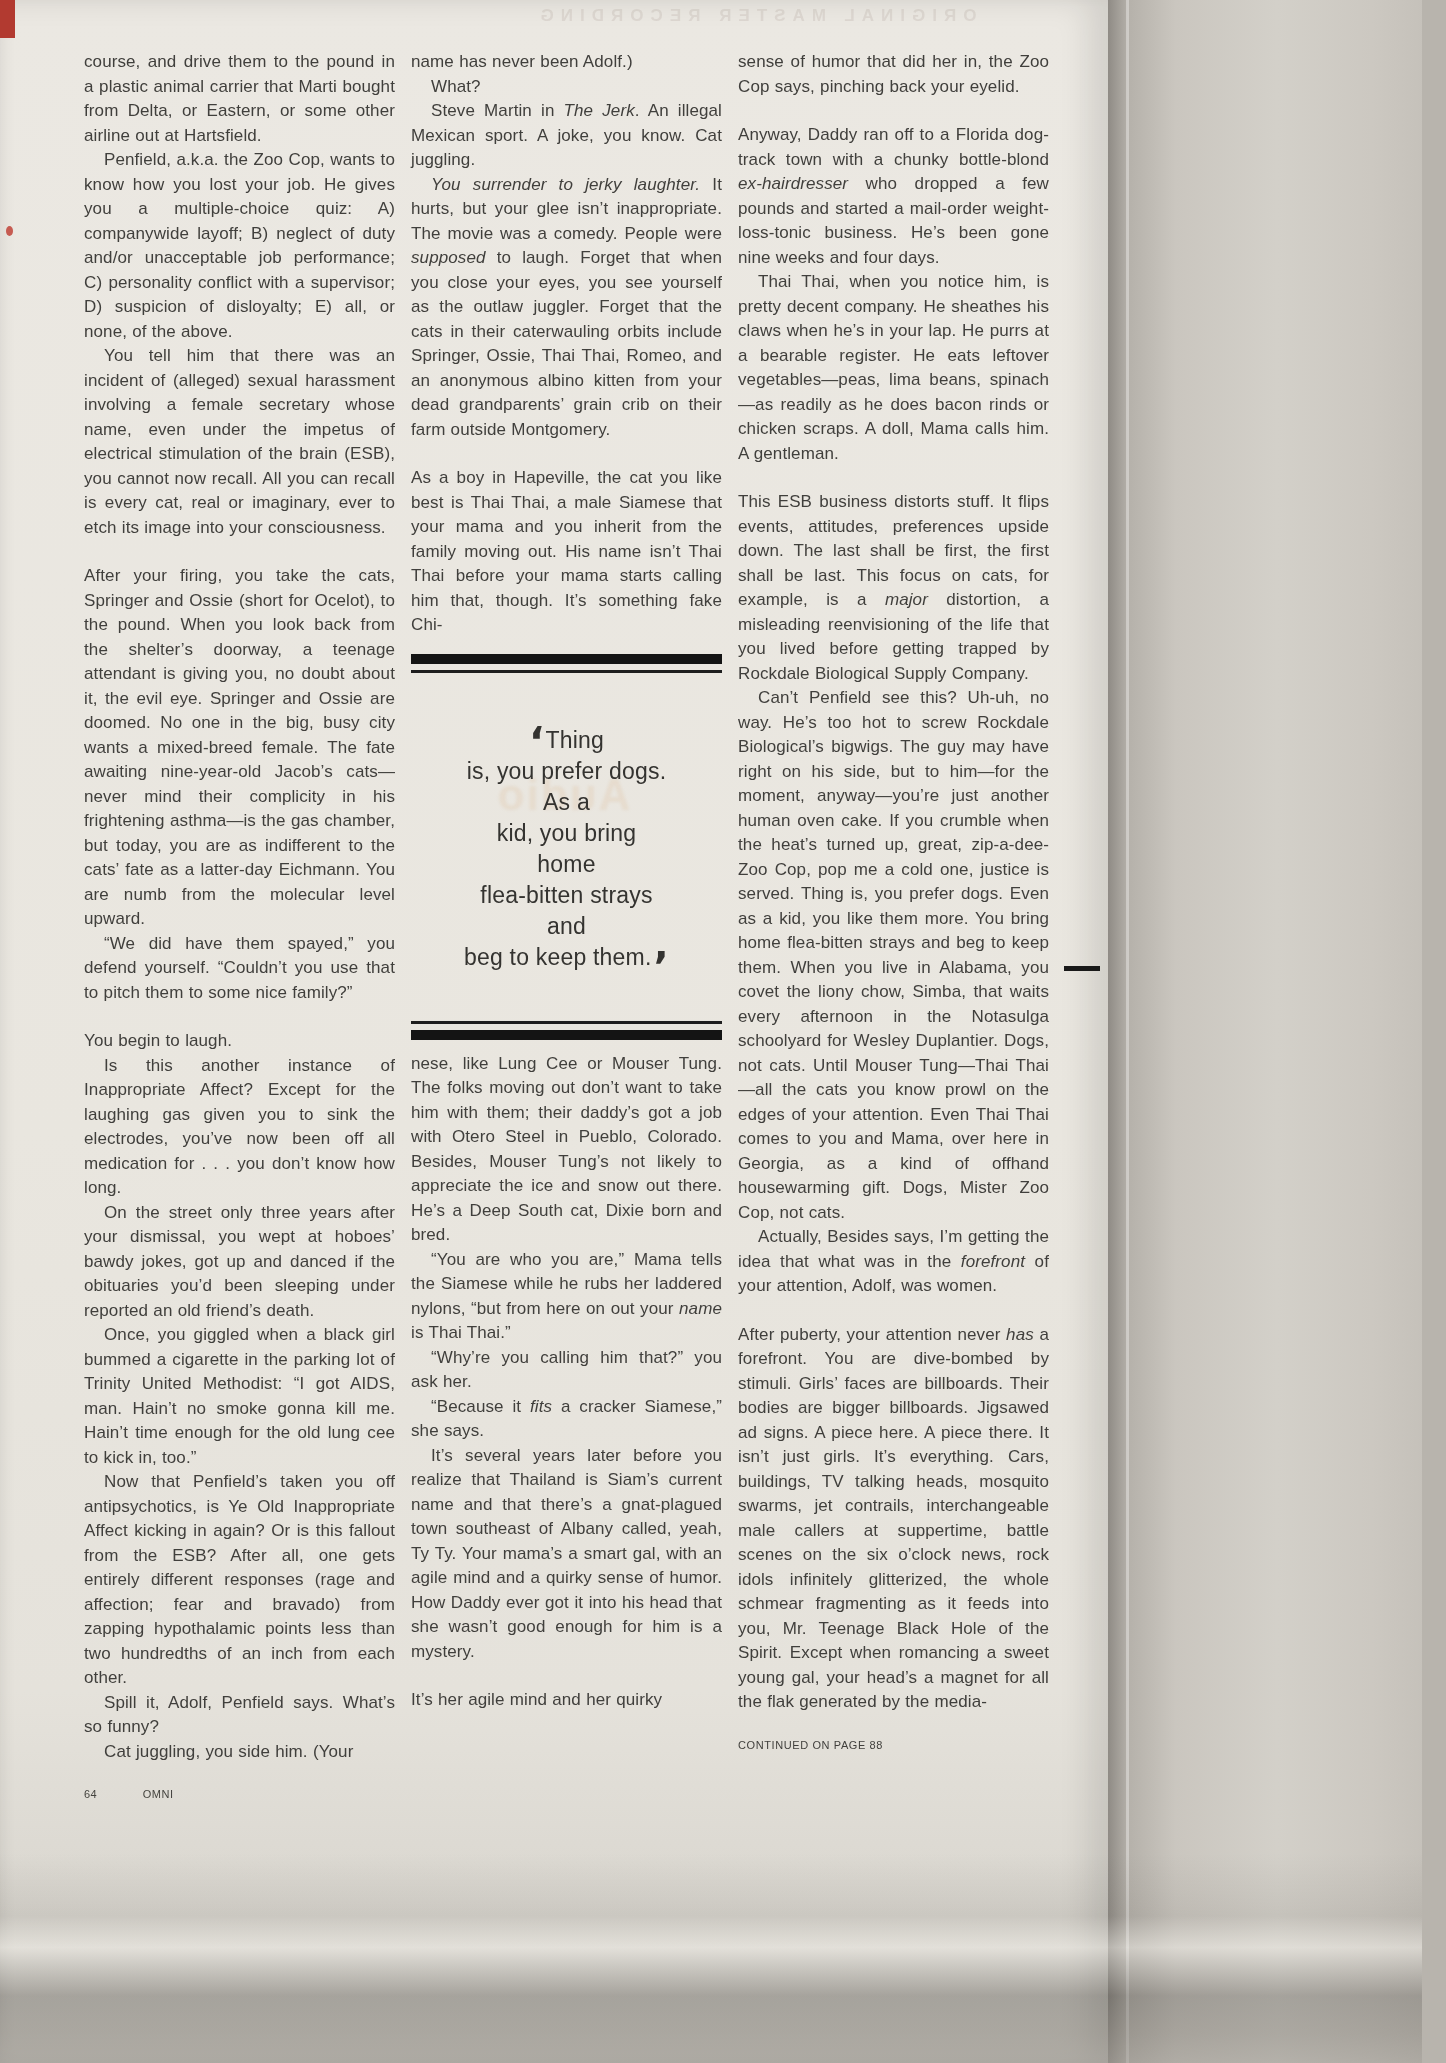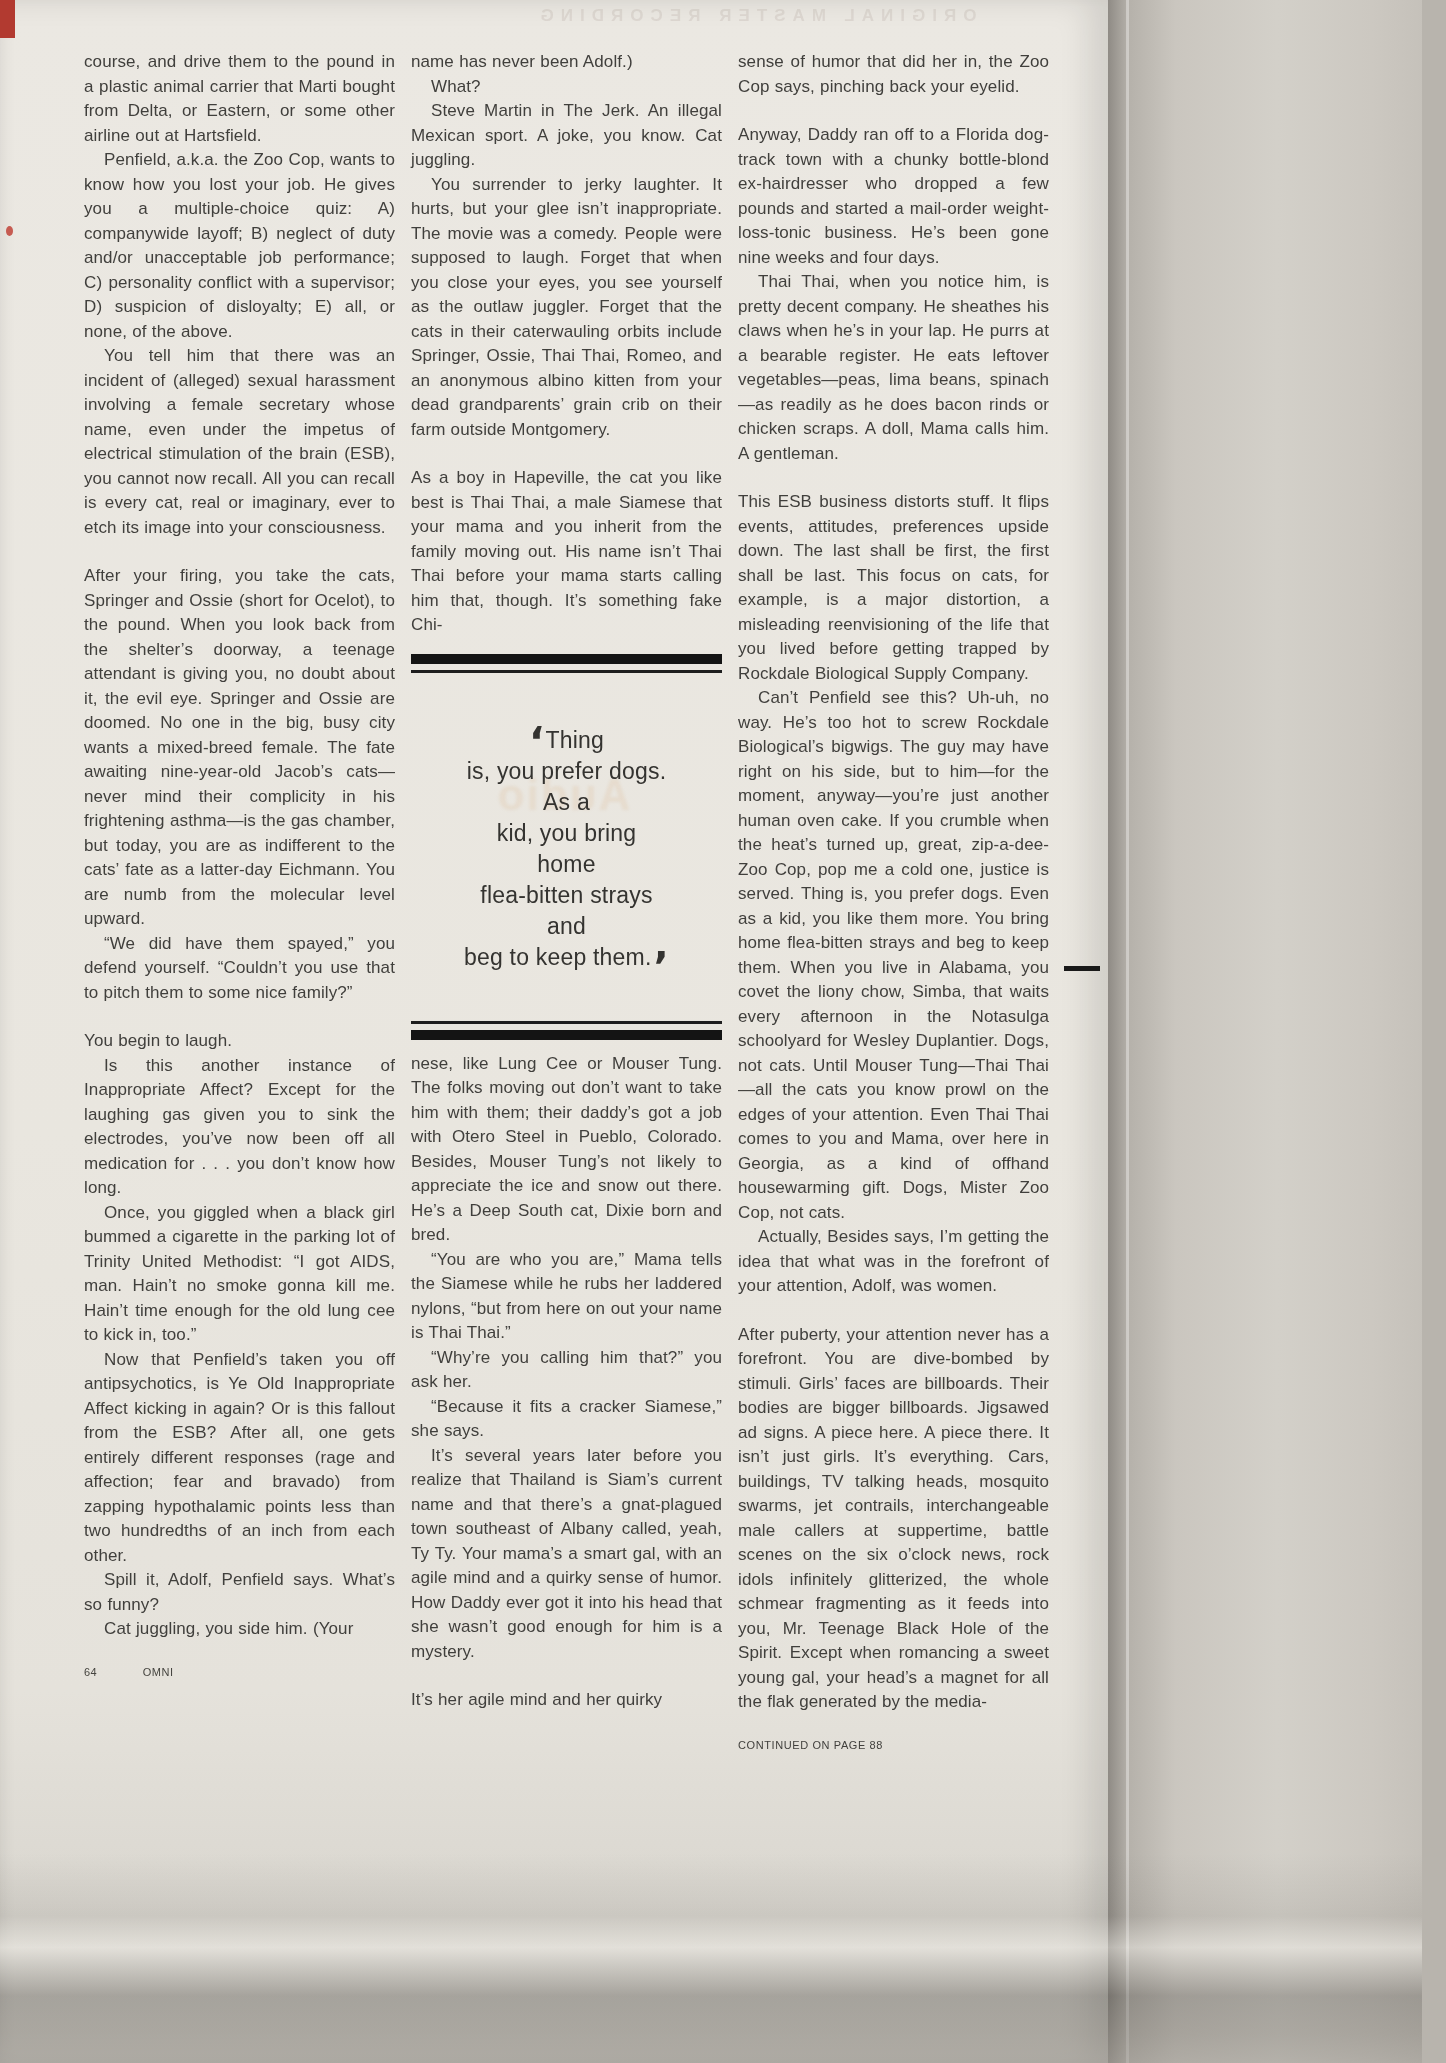--- a/index.html
+++ b/index.html
@@ -25,21 +25,21 @@
   .ink-dash{position:absolute;left:1064px;top:966px;width:36px;height:5px;background:#191919;}
 
   
   .columns{position:absolute;left:84px;top:50px;width:966px;display:flex;gap:16px;}
   .col{width:311px;flex:0 0 311px;}
 
   .col-paras p{margin:0;font-size:17px;line-height:24.5px;color:#403f3c;
                text-align:justify;letter-spacing:0.1px;word-spacing:0.4px;}
   .col-paras p.ind{text-indent:20px;}
   .col-paras p.gap{margin-top:24px;}
-  .it{}
+  .it{font-style:italic;}
 
   
   .pq{margin:16px 0 12px;}
   .pq-bar{height:10px;background:#141414;}
   .pq-thin{height:3px;background:#1e1e1e;}
   .pq-top .pq-bar{margin-bottom:6px;}
   .pq-bot .pq-thin{margin-bottom:6px;}
   .pq-body{padding:52px 4px 48px;text-align:center;font-size:23px;line-height:31px;
            color:#343330;letter-spacing:0.2px;}
   .qm{font-family:"DejaVu Sans",sans-serif;font-weight:bold;font-size:40px;line-height:0;}
@@ -76,20 +76,21 @@
 
       <div class="col">
         <div class="col-paras">
             <p class=""><span>course, and drive them to the pound in a plastic animal carrier that Marti bought from Delta, or Eastern, or some other airline out at Hartsfield.</span></p>
             <p class="ind "><span>Penfield, a.k.a. the Zoo Cop, wants to know how you lost your job. He gives you a multiple-choice quiz: A) companywide layoff; B) neglect of duty and/or unacceptable job performance; C) personality conflict with a supervisor; D) suspicion of disloyalty; E) all, or none, of the above.</span></p>
             <p class="ind "><span>You tell him that there was an incident of (alleged) sexual harassment involving a female secretary whose name, even under the impetus of electrical stimulation of the brain (ESB), you cannot now recall. All you can recall is every cat, real or imaginary, ever to etch its image into your consciousness.</span></p>
             <p class="gap"><span>After your firing, you take the cats, Springer and Ossie (short for Ocelot), to the pound. When you look back from the shelter’s doorway, a teenage attendant is giving you, no doubt about it, the evil eye. Springer and Ossie are doomed. No one in the big, busy city wants a mixed-breed female. The fate awaiting nine-year-old Jacob’s cats—never mind their complicity in his frightening asthma—is the gas chamber, but today, you are as indifferent to the cats’ fate as a latter-day Eichmann. You are numb from the molecular level upward.</span></p>
             <p class="ind "><span>“We did have them spayed,” you defend yourself. “Couldn’t you use that to pitch them to some nice family?”</span></p>
             <p class="gap"><span>You begin to laugh.</span></p>
             <p class="ind "><span>Is this another instance of Inappropriate Affect? Except for the laughing gas given you to sink the electrodes, you’ve now been off all medication for . . . you don’t know how long.</span></p>
+            <p class="ind "><span>On the street only three years after your dismissal, you wept at hoboes’ bawdy jokes, got up and danced if the obituaries you’d been sleeping under reported an old friend’s death.</span></p>
             <p class="ind "><span>Once, you giggled when a black girl bummed a cigarette in the parking lot of Trinity United Methodist: “I got AIDS, man. Hain’t no smoke gonna kill me. Hain’t time enough for the old lung cee to kick in, too.”</span></p>
             <p class="ind "><span>Now that Penfield’s taken you off antipsychotics, is Ye Old Inappropriate Affect kicking in again? Or is this fallout from the ESB? After all, one gets entirely different responses (rage and affection; fear and bravado) from zapping hypothalamic points less than two hundredths of an inch from each other.</span></p>
             <p class="ind "><span>Spill it, Adolf, Penfield says. What’s so funny?</span></p>
             <p class="ind "><span>Cat juggling, you side him. (Your</span></p>
           </div>
         <div class="footer-left">
           <span class="pgnum">64</span>
           <span>OMNI</span>
         </div>
       </div>

